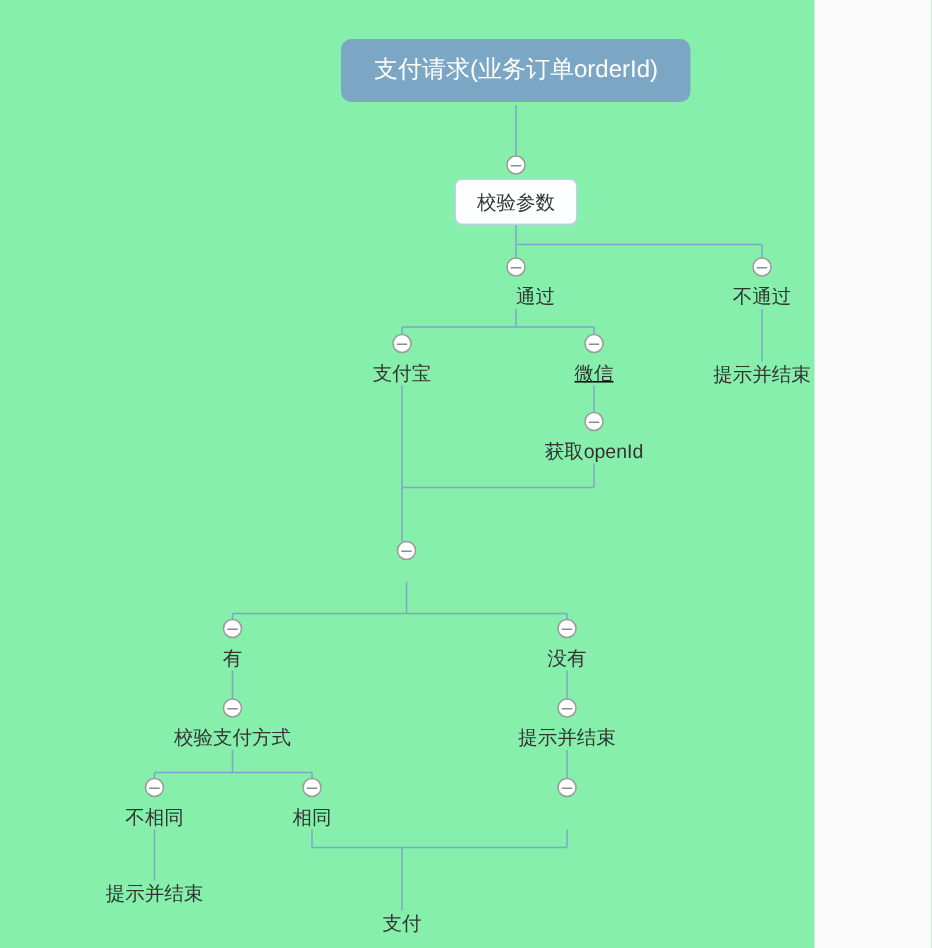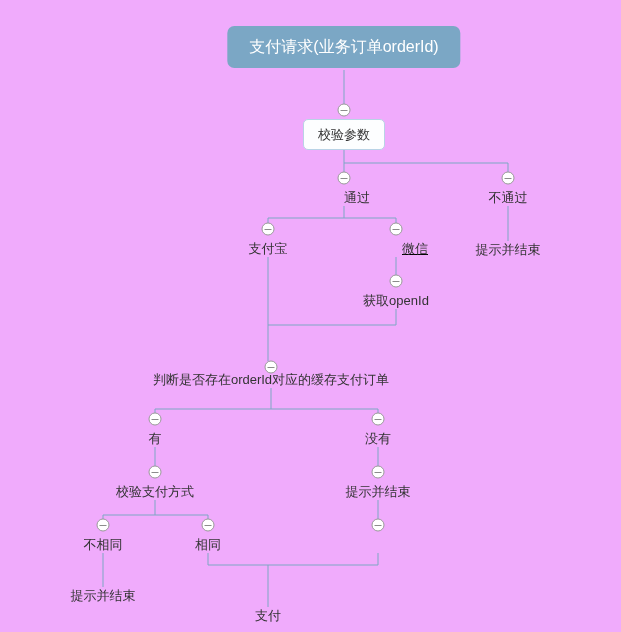--- a/index.html
+++ b/index.html
@@ -8,23 +8,23 @@
   }
   body {
     width: 621px;
     height: 632px;
     background: #fafafa;
     font-family: "Liberation Sans", "DejaVu Sans", sans-serif;
     overflow: hidden;
   }
   #mindmap-canvas {
     position: relative;
-    width: 621px;
+    width: 543px;
     height: 632px;
-    background: #f0abfc;
+    background: #86efac;
   }
   svg.edge-layer {
     position: absolute;
     left: 0;
     top: 0;
     width: 621px;
     height: 632px;
     pointer-events: none;
   }
   svg.edge-layer path,
@@ -149,33 +149,30 @@
   <div class="node node-plain" style="left:508px; top:241px;">
     <span class="node-label">提示并结束</span>
   </div>
 
   <div class="toggle" style="left:268px; top:229px;"></div>
   <div class="node node-plain" style="left:268px; top:240px;">
     <span class="node-label">支付宝</span>
   </div>
 
   <div class="toggle" style="left:396px; top:229px;"></div>
-  <div class="node node-plain" style="left:415px; top:240px;text-decoration:underline;">
+  <div class="node node-plain" style="left:396px; top:240px;text-decoration:underline;">
     <span class="node-label">微信</span>
   </div>
 
   <div class="toggle" style="left:396px; top:281px;"></div>
   <div class="node node-plain" style="left:396px; top:292px;">
     <span class="node-label">获取openId</span>
   </div>
 
   <div class="toggle" style="left:271px; top:367px;"></div>
-  <div class="node node-plain" style="left:271px; top:371px;">
-    <span class="node-label">判断是否存在orderId对应的缓存支付订单</span>
-  </div>
 
   <div class="toggle" style="left:155px; top:419px;"></div>
   <div class="node node-plain" style="left:155px; top:430px;">
     <span class="node-label">有</span>
   </div>
 
   <div class="toggle" style="left:378px; top:419px;"></div>
   <div class="node node-plain" style="left:378px; top:430px;">
     <span class="node-label">没有</span>
   </div>

